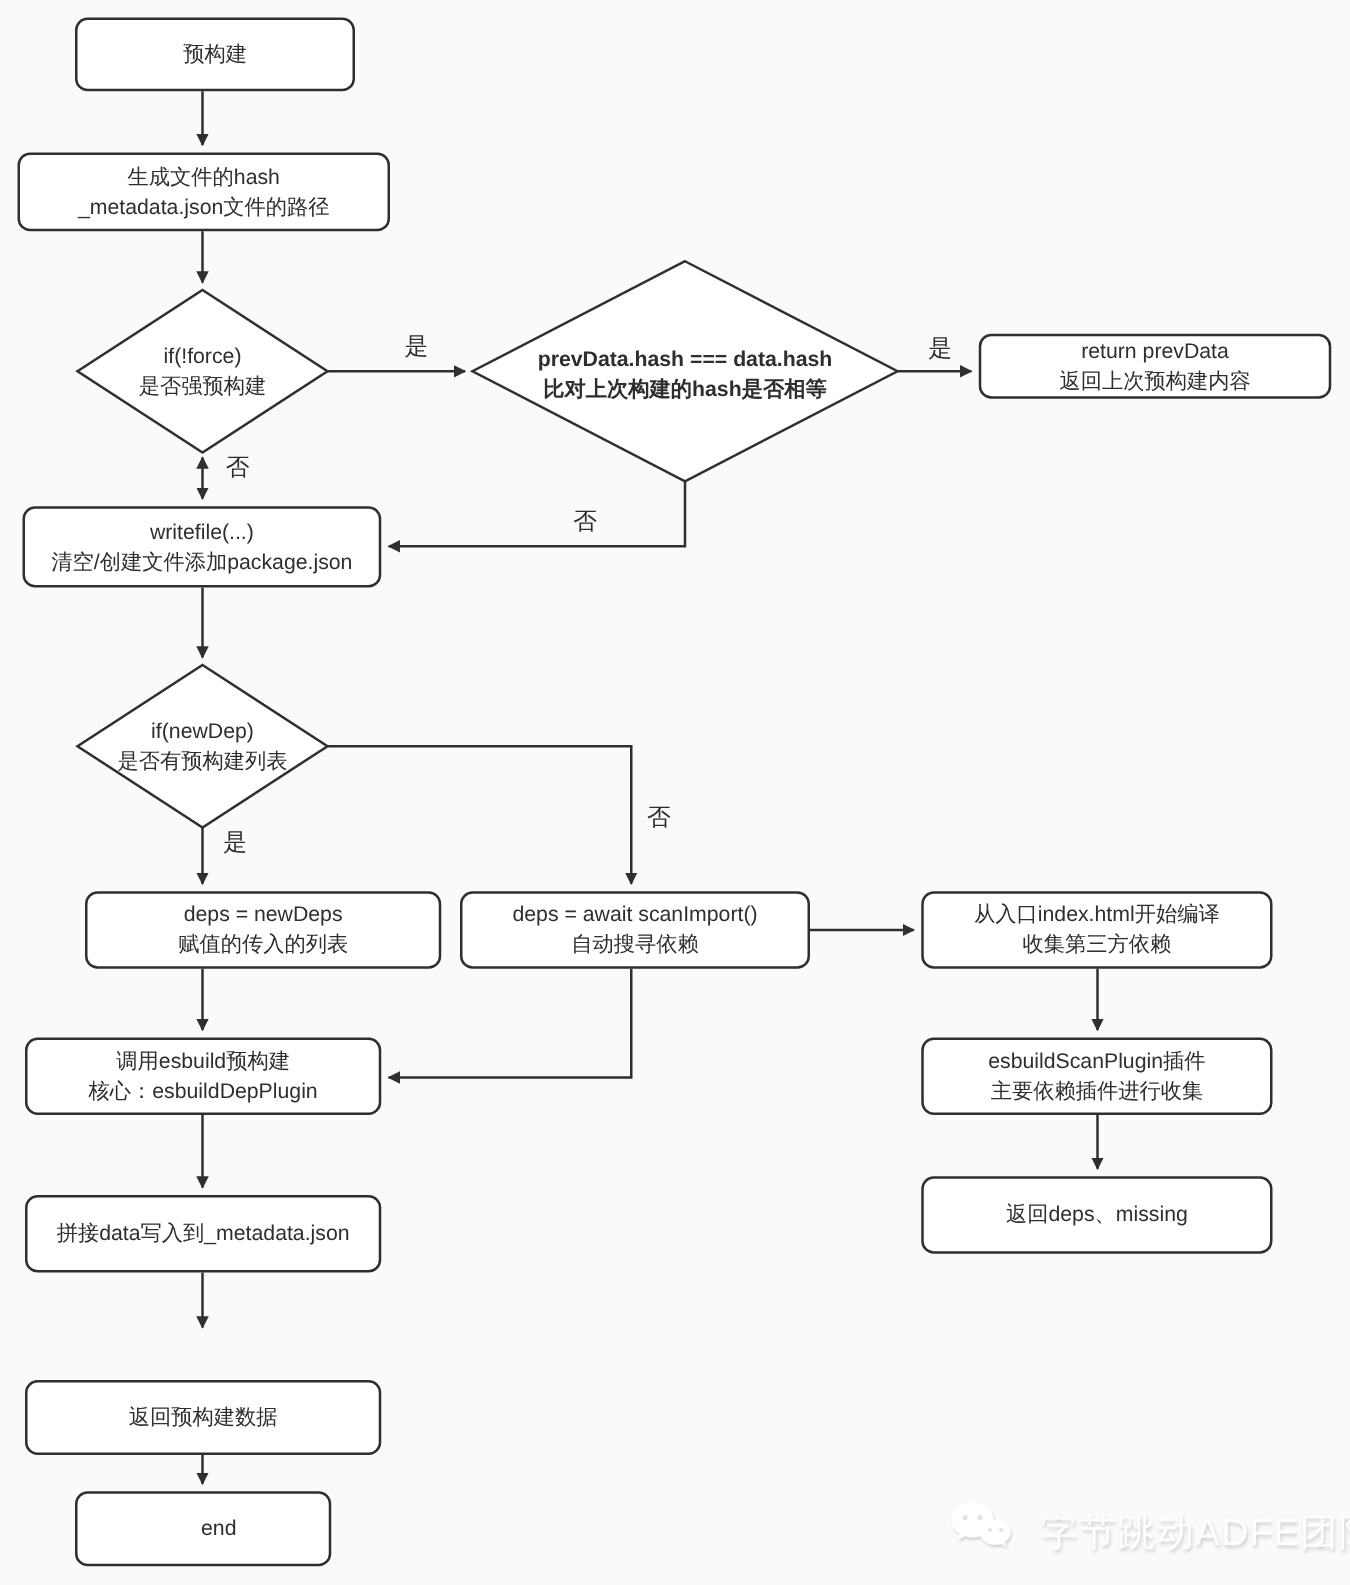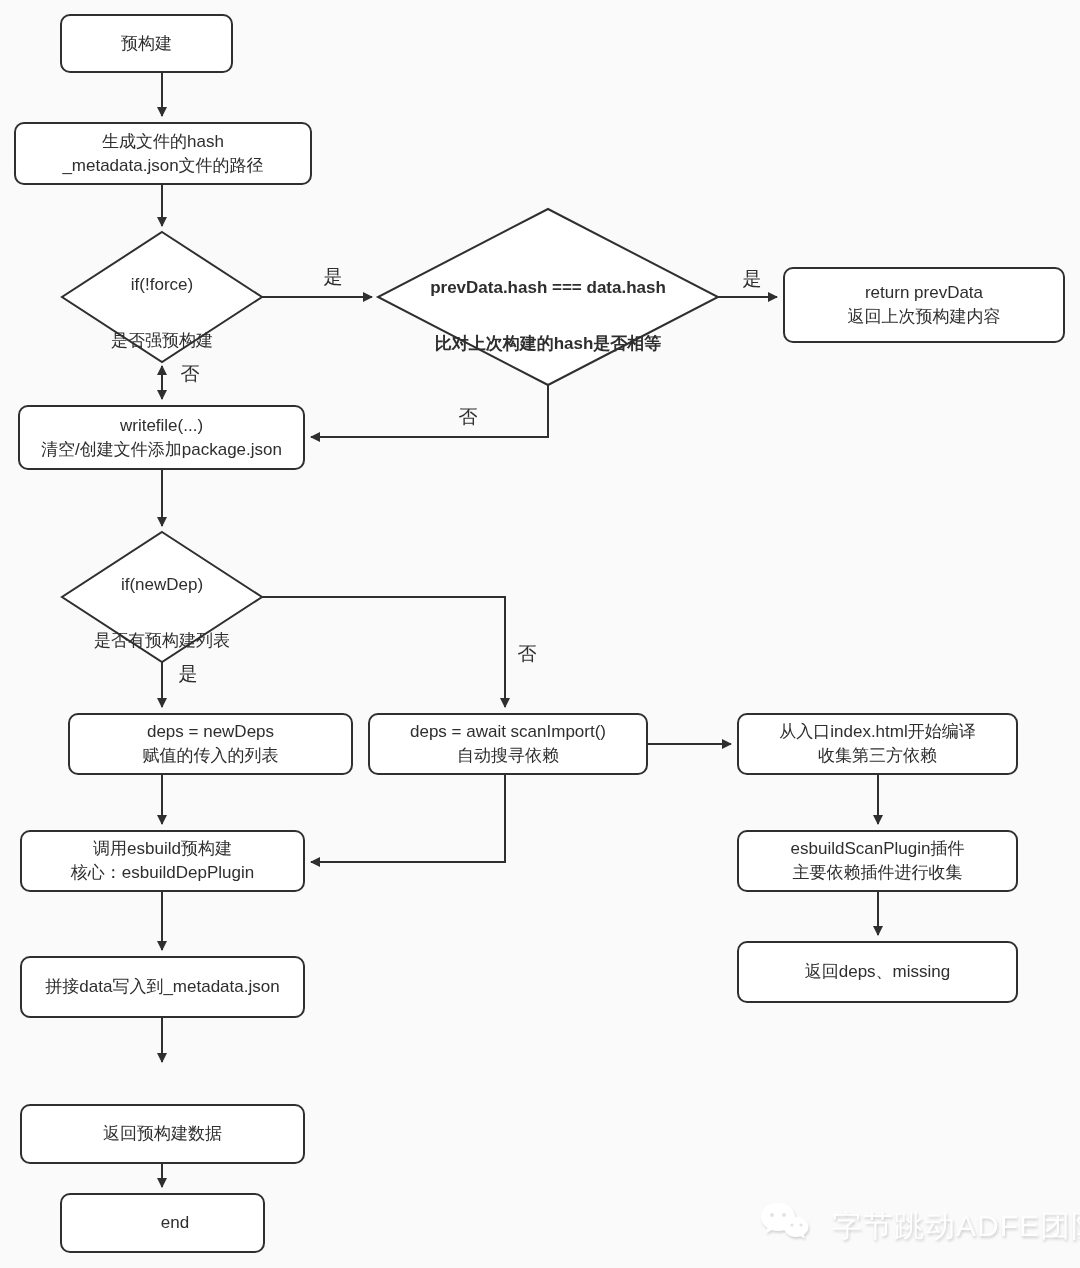--- a/index.html
+++ b/index.html
@@ -14,21 +14,21 @@
     position:absolute;box-sizing:border-box;
     background:#ffffff;border:2px solid #2f2f2f;border-radius:10px;
     display:flex;flex-direction:column;align-items:center;justify-content:center;
     font-size:17px;line-height:24px;text-align:center;color:#2e2e2e;
   }
   .node span{display:block;white-space:nowrap;}
   .diamond-label{
     position:absolute;display:flex;flex-direction:column;align-items:center;justify-content:center;
     font-size:17px;line-height:24px;text-align:center;color:#2e2e2e;pointer-events:none;
   }
-  .diamond-label span{display:block;white-space:nowrap;margin-top:32px;}
+  .diamond-label span{display:block;white-space:nowrap;}
   .edge-label{
     position:absolute;width:26px;height:26px;
     display:flex;align-items:center;justify-content:center;
     font-size:19px;color:#2e2e2e;background:transparent;
   }
   .watermark{
     position:absolute;left:758px;top:1196px;width:312px;height:60px;
     display:flex;align-items:center;gap:22px;
     color:rgba(255,255,255,0.97);
     text-shadow:1px 2px 3px rgba(0,0,0,0.18);
@@ -68,40 +68,40 @@
     <path d="M648,744 L731,744" marker-end="url(#arr)"></path>
     <path d="M878,775 L878,824" marker-end="url(#arr)"></path>
     <path d="M878,892 L878,935" marker-end="url(#arr)"></path>
     <path d="M505,775 L505,862 L311,862" marker-end="url(#arr)"></path>
     <path d="M162,892 L162,950" marker-end="url(#arr)"></path>
     <path d="M162,1018 L162,1062" marker-end="url(#arr)"></path>
     <path d="M162,1128 L162,1187" marker-end="url(#arr)"></path>
   </g>
 </svg>
 
-<div class="node" style="left:60px;top:14px;width:173px;height:59px;">
+<div class="node" style="left:60px;top:14px;width:224px;height:59px;">
   <span>预构建</span>
 </div>
 
 <div class="node" style="left:14px;top:122px;width:298px;height:63px;">
   <span>生成文件的hash</span>
   <span>_metadata.json文件的路径</span>
 </div>
 
 <div class="diamond-label" style="left:82px;top:268px;width:160px;height:58px;">
   <span>if(!force)</span>
   <span>是否强预构建</span>
 </div>
 
 <div class="diamond-label" style="left:398px;top:271px;width:300px;height:58px;font-weight:bold;">
   <span>prevData.hash === data.hash</span>
   <span>比对上次构建的hash是否相等</span>
 </div>
 
-<div class="node" style="left:783px;top:267px;width:282px;height:76px;">
+<div class="node" style="left:783px;top:267px;width:282px;height:52px;">
   <span>return prevData</span>
   <span>返回上次预构建内容</span>
 </div>
 
 <div class="node" style="left:18px;top:405px;width:287px;height:65px;">
   <span>writefile(...)</span>
   <span>清空/创建文件添加package.json</span>
 </div>
 
 <div class="diamond-label" style="left:72px;top:568px;width:180px;height:58px;">

